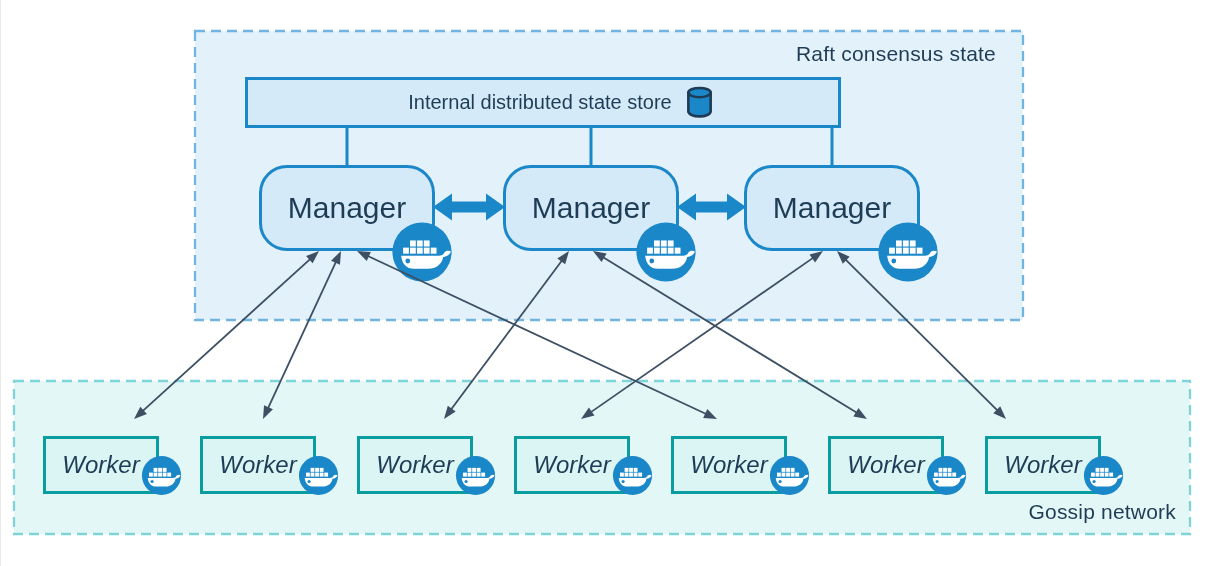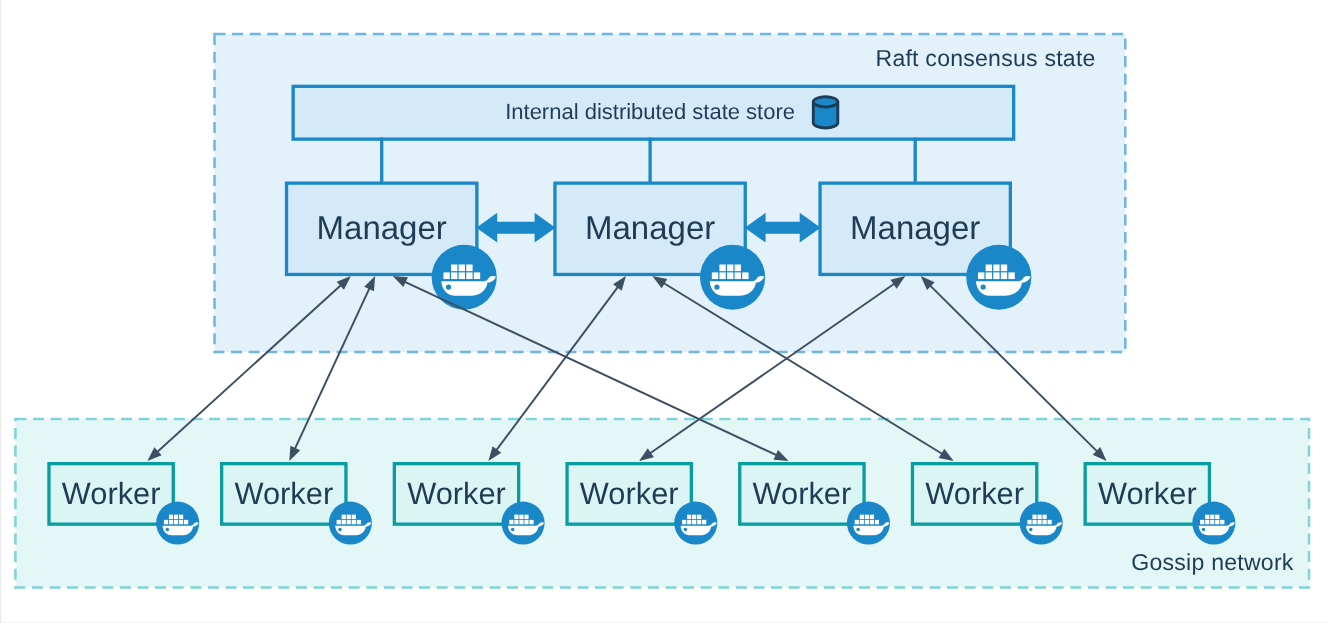--- a/index.html
+++ b/index.html
@@ -16,24 +16,24 @@
   .group-fill{position:absolute;}
   .raft-fill{left:194px; top:31px; width:828px; height:289px; background:var(--raft-fill);}
   .gossip-fill{left:13px; top:381px; width:1176px; height:153px; background:var(--gossip-fill);}
   .group-label{position:absolute; font-size:21px; letter-spacing:0.2px; color:var(--navy); white-space:nowrap;}
   .raft-label{top:11px; right:27px;}
   .gossip-label{bottom:10px; right:14px;}
   .node{
     position:absolute; box-sizing:border-box; display:flex; align-items:center; justify-content:center;
     background:var(--node-fill); border:3px solid var(--accent); color:var(--navy);
   }
-  .store{left:264px; top:77px; width:658px; height:51px; font-size:20px; gap:13px; padding-left:36px;}
-  .manager{top:165px; width:176px; height:86px; font-size:30px;}
+  .store{left:244px; top:77px; width:596px; height:51px; font-size:20px; gap:13px; padding-left:36px;}
+  .manager{top:165px; width:176px; height:86px; font-size:30px;border-radius:28px;}
   .m1{left:258px;} .m2{left:502px;} .m3{left:743px;}
-  .worker{top:420px; width:116px; height:58px; font-size:28px; background:var(--worker-fill); border-color:var(--worker-border);}
+  .worker{top:436px; width:116px; height:58px; font-size:24px; background:var(--worker-fill); border-color:var(--worker-border);font-style:italic;}
   .docker-badge{position:absolute; pointer-events:none;}
   .overlay{position:absolute; left:0; top:0; pointer-events:none;}
   .c-accent{fill:var(--accent);} .c-white{fill:#fff;} .c-eye{fill:var(--accent);}
   .db-body{fill:var(--accent); stroke:var(--navy); stroke-width:3.2; stroke-linejoin:round;}
 </style>
 </head>
 <body>
 
 <div class="stage">
 

